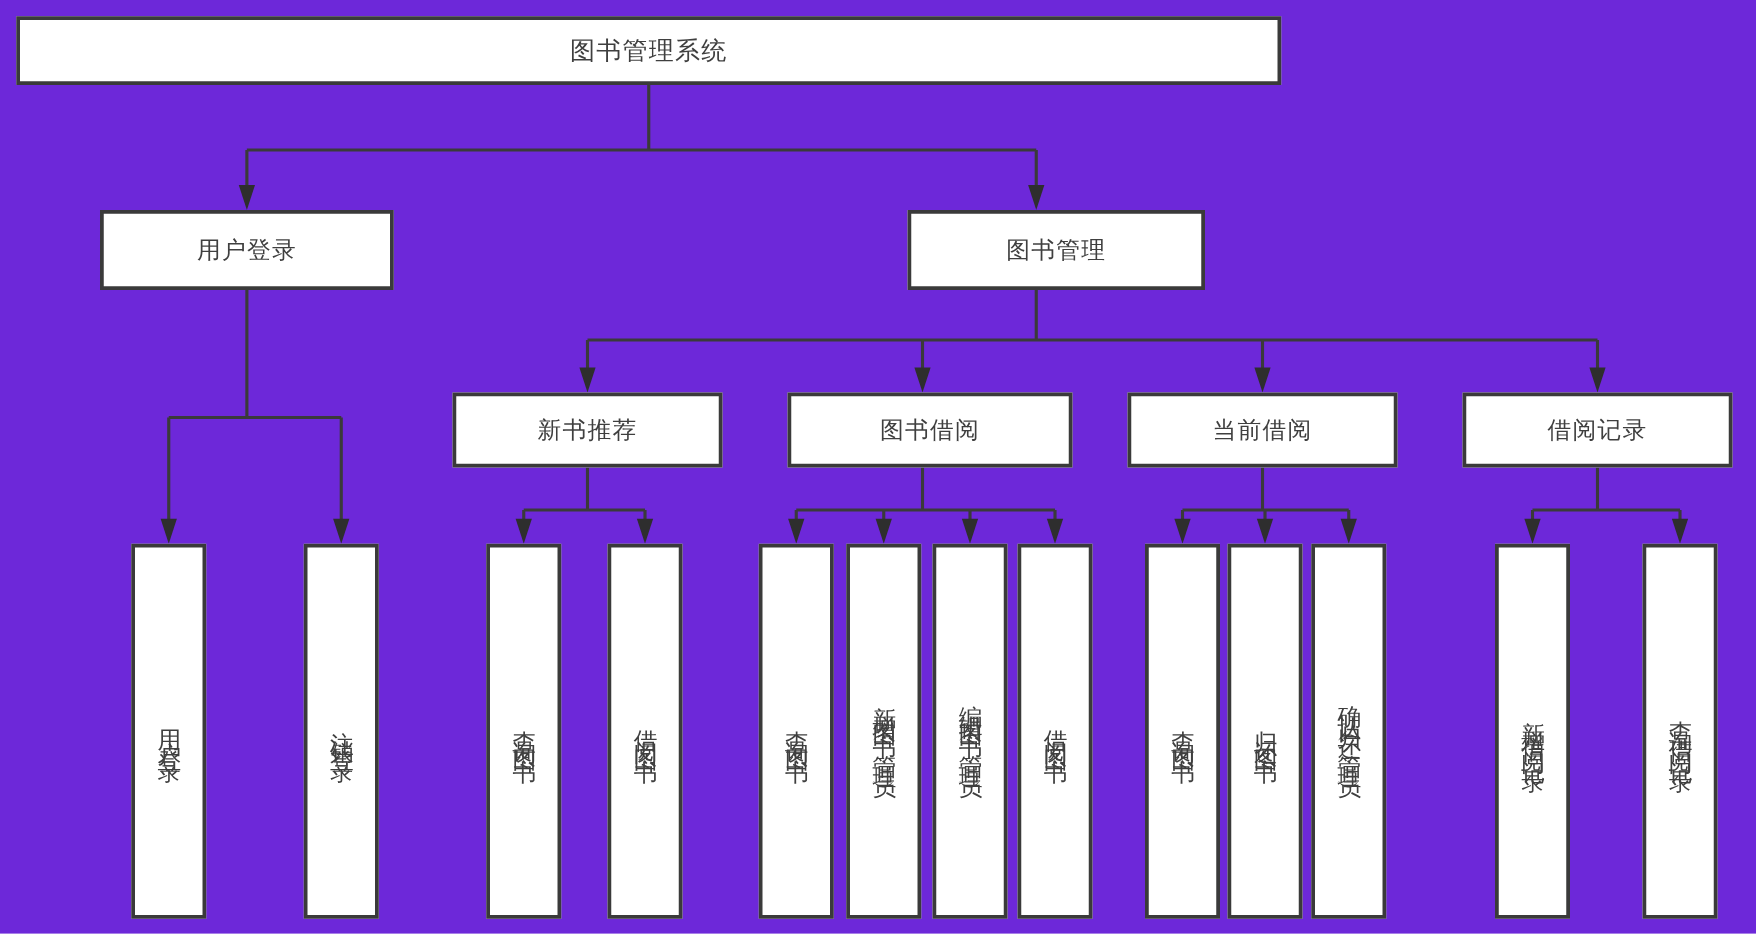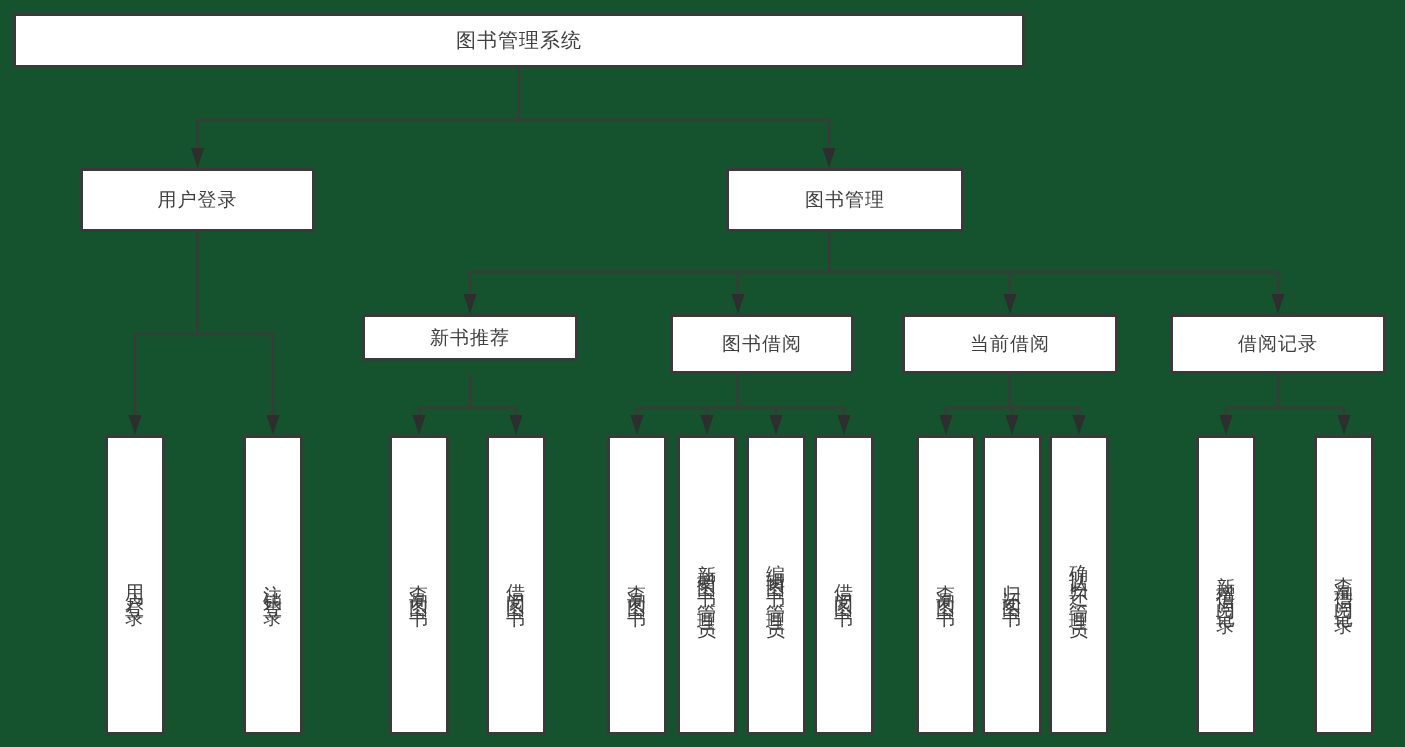--- a/index.html
+++ b/index.html
@@ -1,19 +1,19 @@
 <!DOCTYPE html>
 <html><head>
 <meta charset="utf-8">
 <style>
   html,body{margin:0;padding:0;background:#ffffff;}
   #canvas{
     position:relative;
     width:1405px;height:747px;
-    background:#14532d;
+    background:#6d28d9;
     font-family:"Liberation Sans","DejaVu Sans",sans-serif;
     overflow:hidden;
   }
   #connectors{position:absolute;left:0;top:0;width:1405px;height:747px;z-index:1;}
   .box{
     position:absolute;
     box-sizing:border-box;
     background:#ffffff;
     border:3px solid #3a3a3a;
     display:flex;align-items:center;justify-content:center;
@@ -90,24 +90,24 @@
     <span>图书管理系统</span>
   </div>
 
   <div class="box node-box" style="left:80px;top:168px;width:235px;height:64px;">
     <span>用户登录</span>
   </div>
   <div class="box node-box" style="left:710px;top:168px;width:238px;height:64px;margin-left:16px;">
     <span>图书管理</span>
   </div>
 
-  <div class="box node-box" style="left:362px;top:314px;width:216px;height:47px;">
+  <div class="box node-box" style="left:362px;top:314px;width:216px;height:60px;">
     <span>新书推荐</span>
   </div>
-  <div class="box node-box" style="left:630px;top:314px;width:184px;height:60px;margin-left:40px;">
+  <div class="box node-box" style="left:630px;top:314px;width:228px;height:60px;">
     <span>图书借阅</span>
   </div>
   <div class="box node-box" style="left:902px;top:314px;width:216px;height:60px;align-items:center;">
     <span>当前借阅</span>
   </div>
   <div class="box node-box" style="left:1170px;top:314px;width:216px;height:60px;">
     <span>借阅记录</span>
   </div>
 
   <div class="box leaf-box" style="left:105px;top:435px;width:60px;height:300px;">

